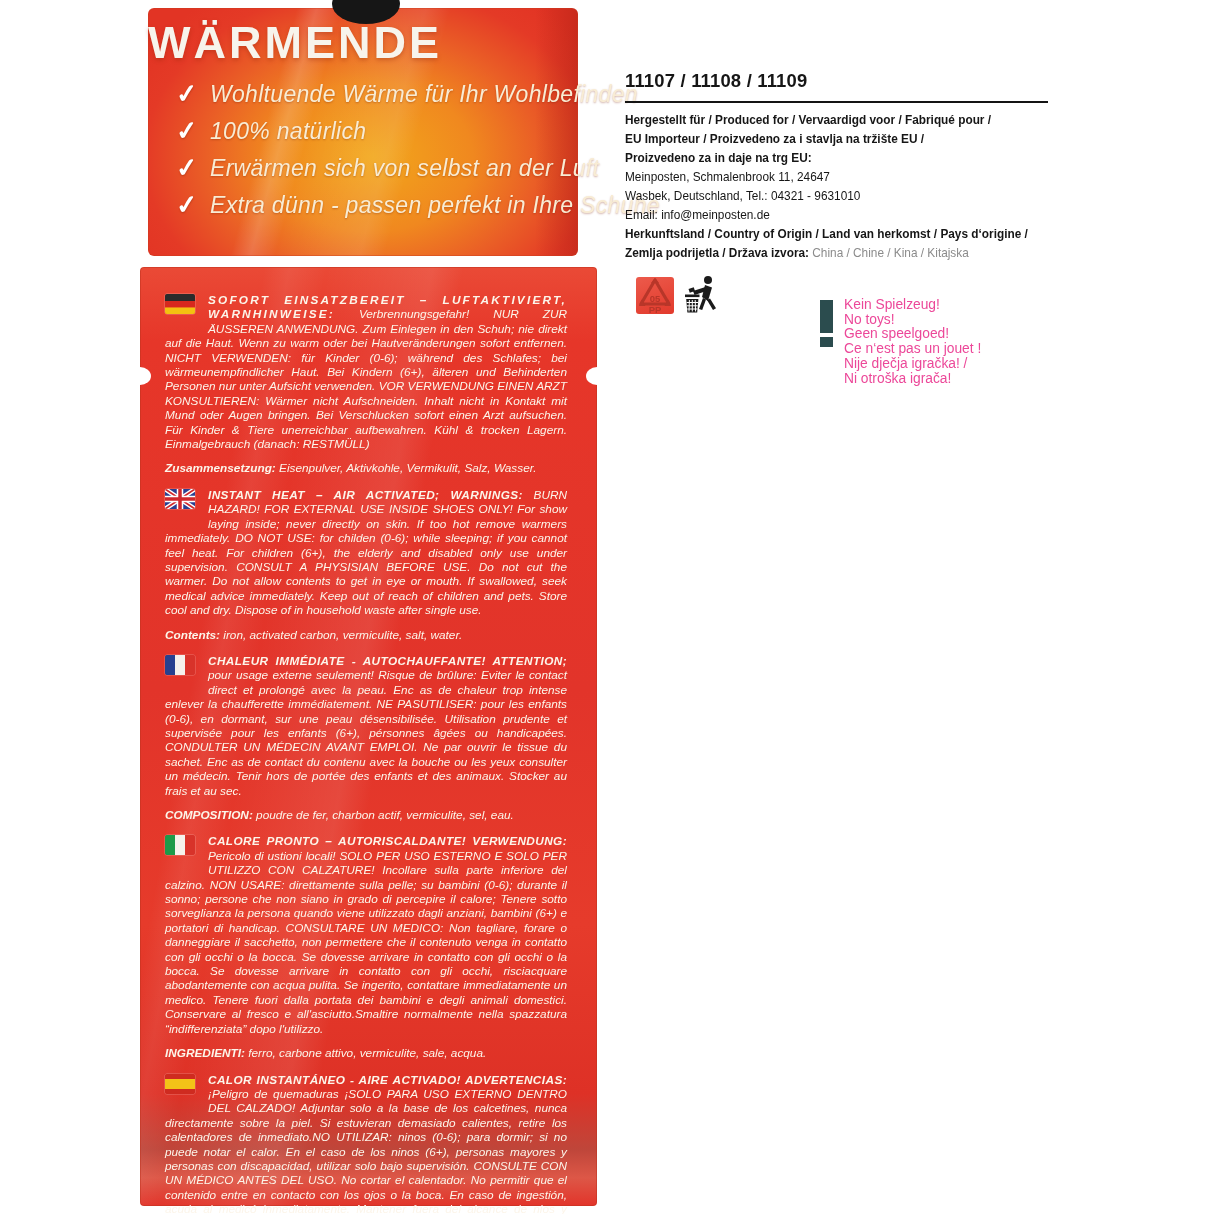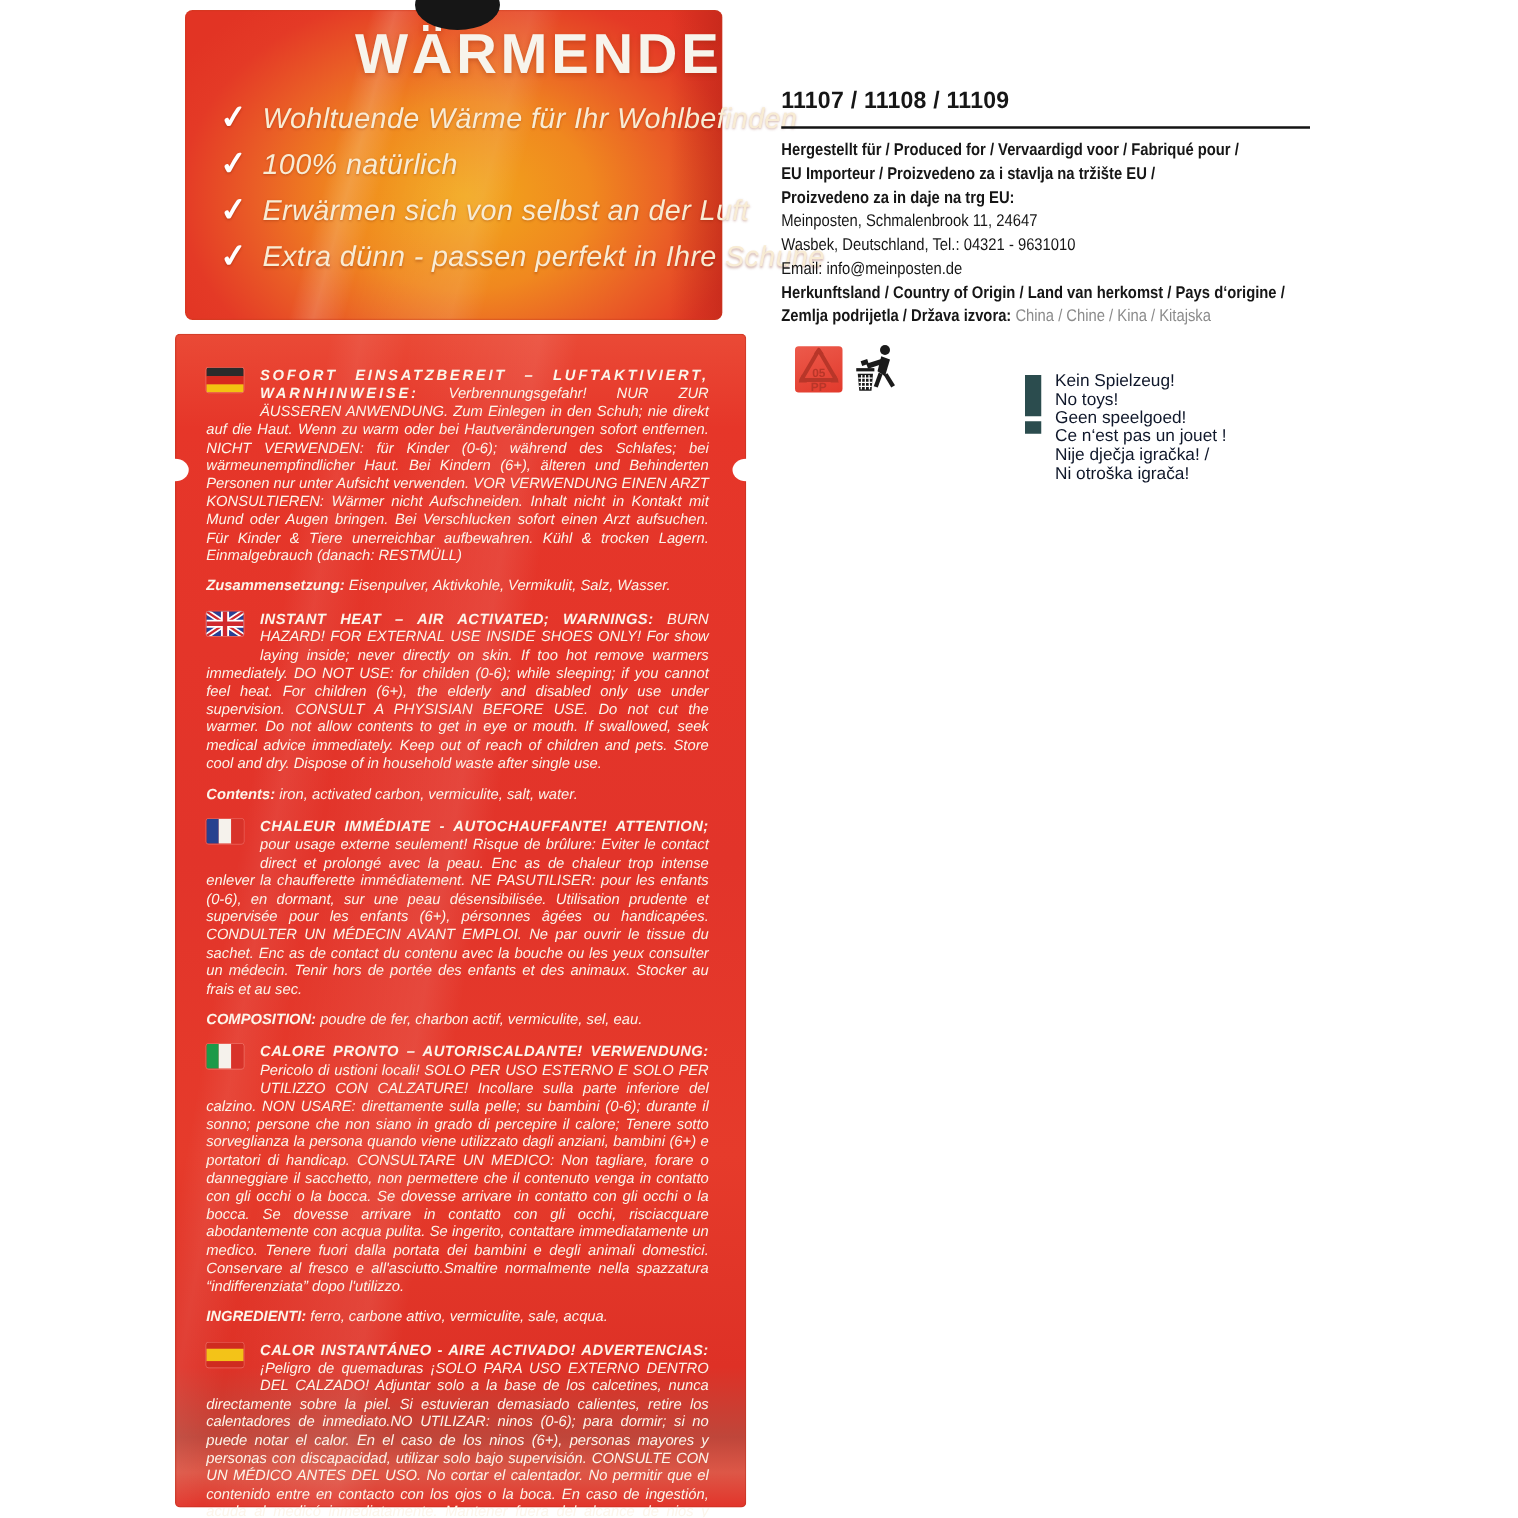--- a/index.html
+++ b/index.html
@@ -15,21 +15,21 @@
     background:
       linear-gradient(105deg, rgba(255,255,255,0) 30%, rgba(255,255,255,0.16) 34%, rgba(255,255,255,0) 39%, rgba(255,255,255,0.10) 56%, rgba(255,255,255,0) 61%),
       linear-gradient(to left, rgba(160,25,15,0.38), rgba(160,25,15,0) 10%),
       radial-gradient(ellipse 62% 80% at 52% 60%, #f2a71b 0%, #f0881f 38%, #ea5f26 62%, #e43a26 85%, #e23424 100%);
     box-shadow: inset 0 0 0 1px rgba(200,60,30,0.4);
   }
   .hang-hole {
     position:absolute; left:184px; top:-24px; width:68px; height:40px;
     background:#161616; border-radius:50%;
   }
-  .front-title { margin-top:12px; text-align:right; color:#f7f4ec; font-weight:700;
+  .front-title { margin-top:12px; text-align:left; color:#f7f4ec; font-weight:700;
     text-shadow:0 2px 4px rgba(140,40,10,0.35); }
   .front-title .t1 { font-size:45px; line-height:1.0; letter-spacing:3px; }
   .front-title .t2 { font-size:41px; line-height:1.08; letter-spacing:-0.5px; }
   .bullets { margin-top:13px; padding-left:28px; }
   .bullet { display:flex; align-items:baseline; height:37px; }
   .check {
     color:#ffffff; font-size:26px; font-weight:700; width:34px; flex:0 0 34px;
     transform:rotate(-5deg); text-shadow:0 1px 2px rgba(120,30,5,0.4);
   }
   .btext {
@@ -95,21 +95,21 @@
   }
   .temp-text { color:#cf2d24; font-style:italic; line-height:1; }
   .temp-approx { font-size:10px; font-weight:700; }
   .temp-value { font-size:17px; font-weight:700; letter-spacing:-0.5px; }
 
   
   .no-toys { position:absolute; left:820px; top:298px; display:flex; }
   .excl { width:13px; margin-top:2px; }
   .excl-bar { width:13px; height:33px; background:#2b4c4e; }
   .excl-dot { width:13px; height:10px; background:#2b4c4e; margin-top:4px; }
-  .no-toys-lines { margin-left:11px; color:#0f172a; font-size:13.8px; line-height:14.7px; }
+  .no-toys-lines { margin-left:11px; color:#ec4899; font-size:13.8px; line-height:14.7px; }
 </style>
 </head>
 <body>
 
 <div class="canvas">
 
   <div class="front-pkg">
     <div class="hang-hole"></div>
     <div class="front-title">
       <div class="t1">WÄRMENDE</div>

